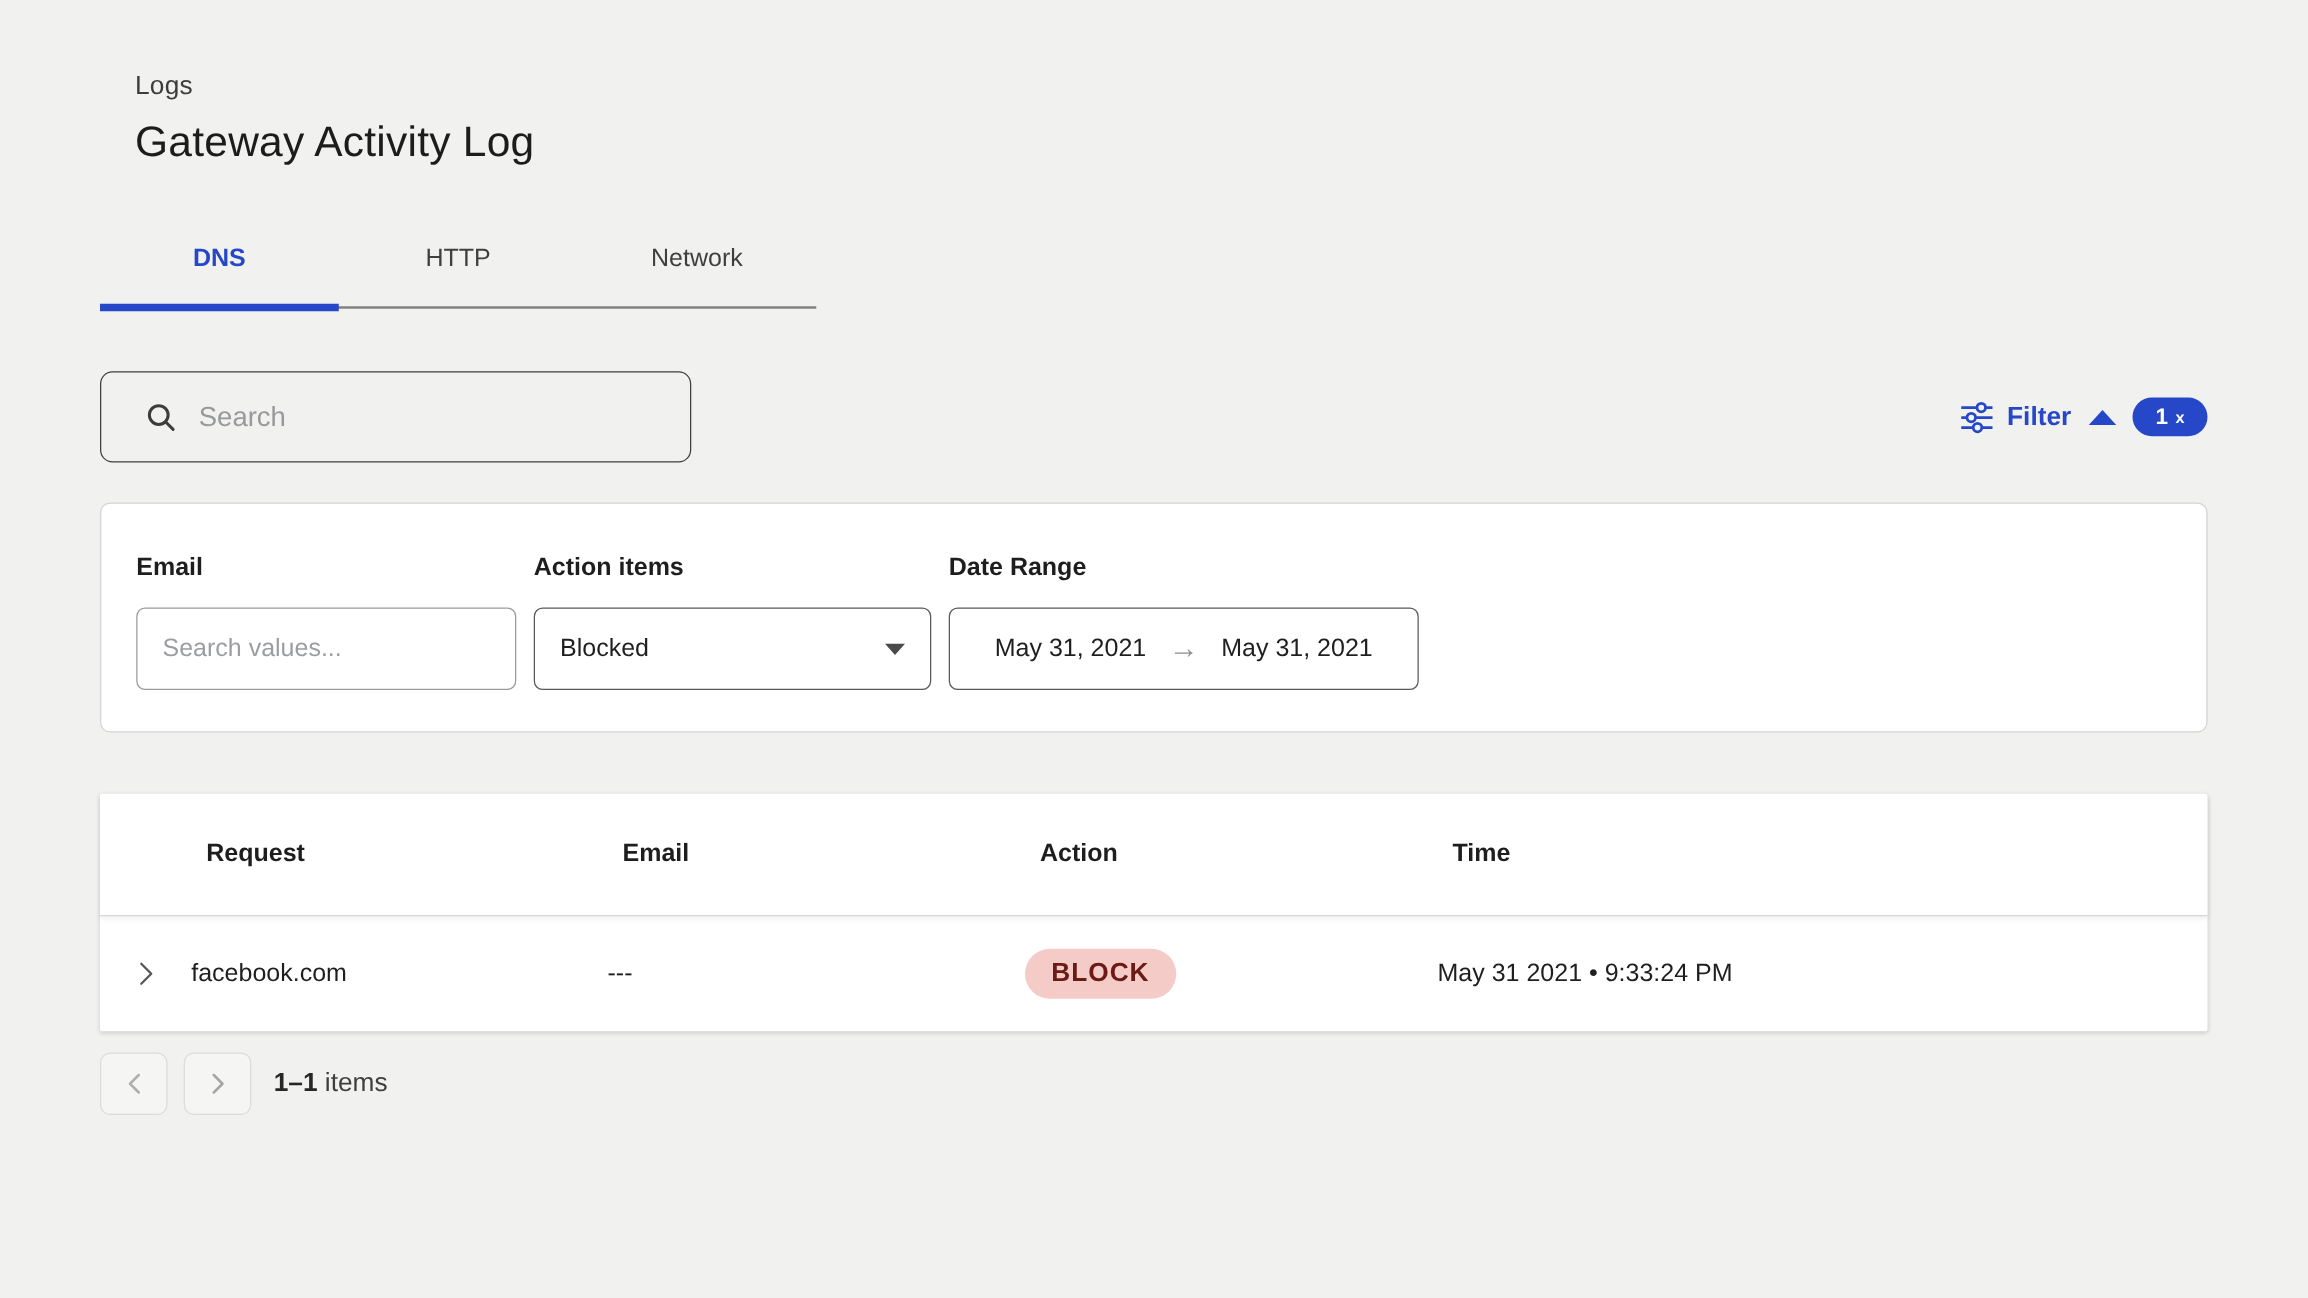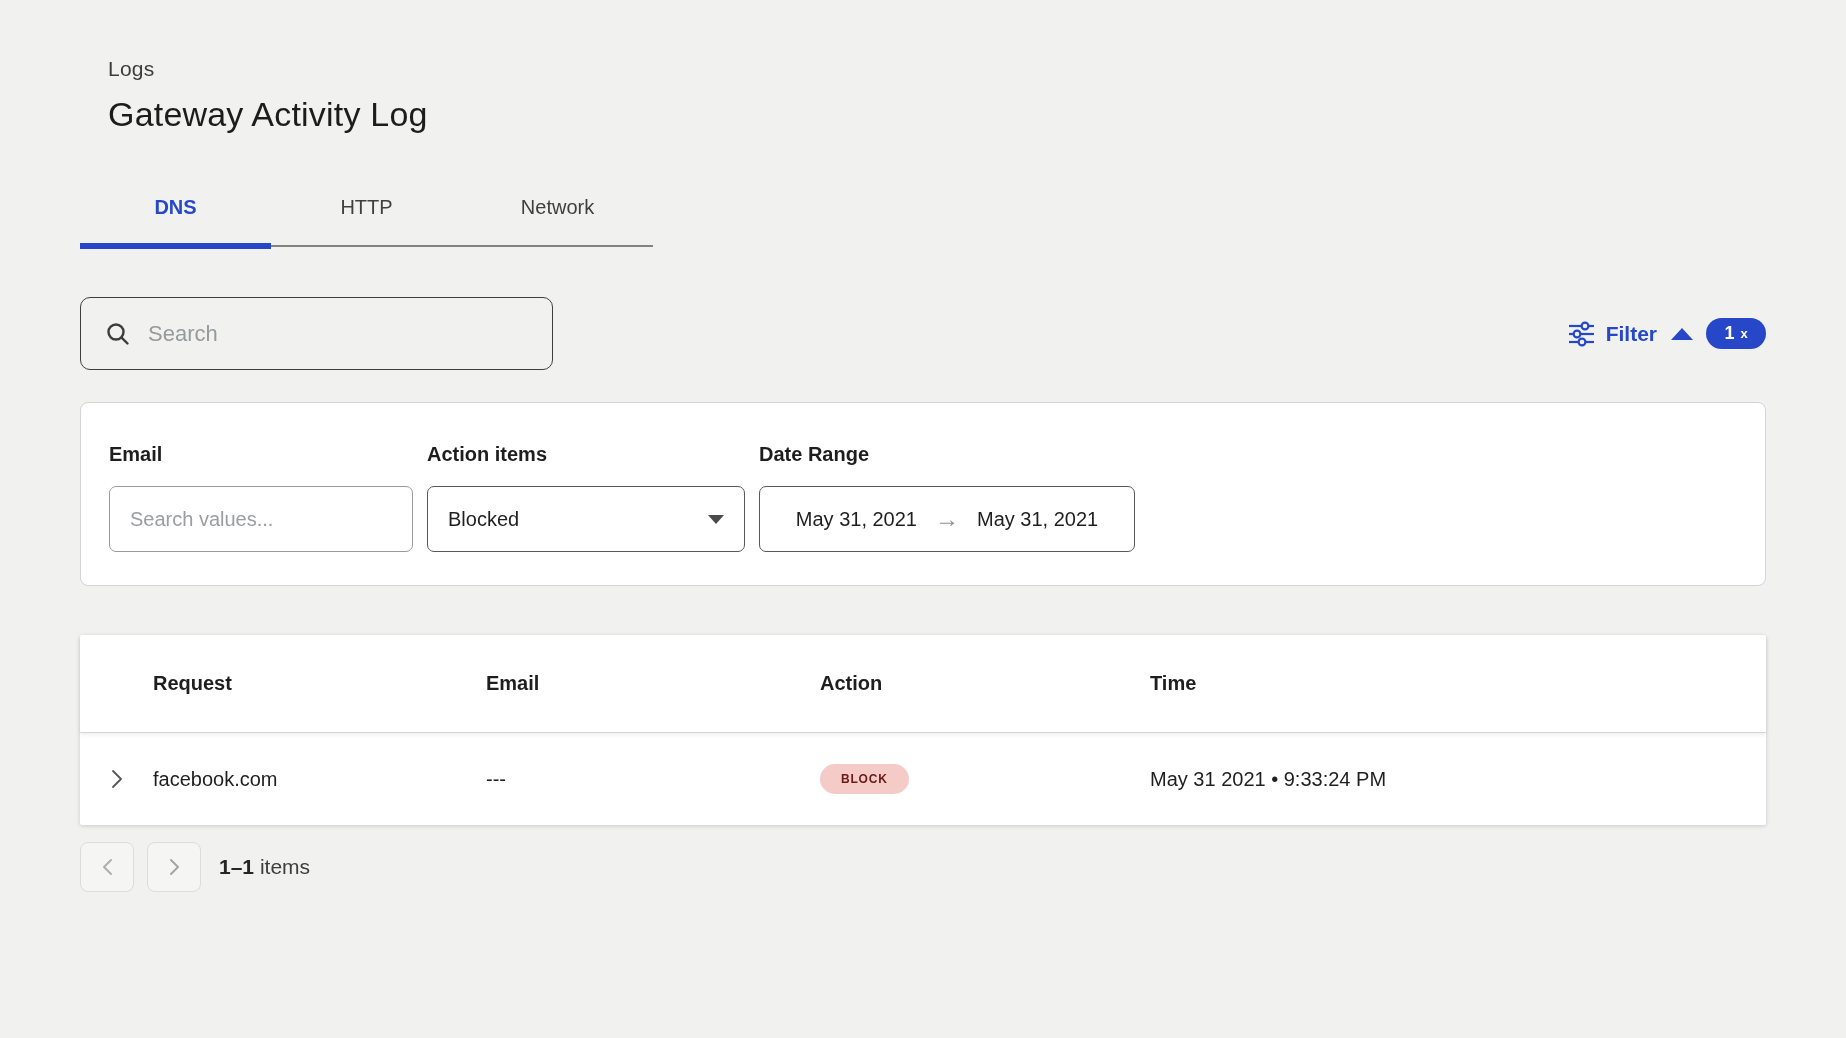--- a/index.html
+++ b/index.html
@@ -39,21 +39,21 @@
     background:var(--accent);
   }
 
   
   .toolbar{
     display:flex;justify-content:space-between;align-items:center;
     margin:50px 80px 0 80px;
   }
   .search-box{
     display:flex;align-items:center;gap:17px;
-    width:473px;height:73px;padding-left:24px;
+    width:473px;height:73px;padding-left:35px;
     border:1.5px solid #3F3F3F;border-radius:10px;background:transparent;
   }
   .search-box input{
     flex:1;height:100%;border:none;outline:none;background:transparent;
     font-size:22px;color:var(--ink);font-family:inherit;
   }
   .search-box input::placeholder{color:#97999B;}
   .filter-group{display:flex;align-items:center;gap:13px;}
   .filter-button{
     display:flex;align-items:center;gap:11px;background:none;border:none;
@@ -107,31 +107,31 @@
   
   .activity-table{
     margin:49px 80px 0 80px;width:1686px;background:#fff;border-radius:2px;
     box-shadow:0 1px 4px rgba(0,0,0,.16);
   }
   .t-row{
     display:grid;grid-template-columns:73px 333px 334px 330px 1fr;
     align-items:center;
   }
   .t-head{height:97px;font-weight:700;font-size:20px;color:#1E1E1E;
-    position:relative;box-shadow:0 3px 4px rgba(0,0,0,.07);}
+    position:relative;box-shadow:0 3px 4px rgba(0,0,0,.07);padding-left:12px;}
   .t-body-row{height:93px;font-size:20px;border-top:1px solid #E3E3E3;cursor:pointer;}
   .cell{padding-right:10px;}
   .expander{
     display:flex;align-items:center;justify-content:center;
     background:none;border:none;cursor:pointer;width:100%;height:100%;
   }
   .block-badge{
     display:inline-block;padding:8px 21px;border-radius:999px;
     background:var(--block-badge-bg);color:var(--block-badge-text);
-    font-size:12px;font-weight:700;letter-spacing:.8px;
+    font-size:21px;font-weight:700;letter-spacing:.8px;
   }
 
   
   .pagination{display:flex;align-items:center;margin:17px 0 0 80px;}
   .page-btn{
     width:54px;height:50px;border-radius:8px;border:1px solid #DCDCDB;
     background:#F5F5F4;display:flex;align-items:center;justify-content:center;
     cursor:pointer;margin-right:13px;
   }
   .items-count{font-size:21px;color:#3E3E3E;margin-left:5px;}

